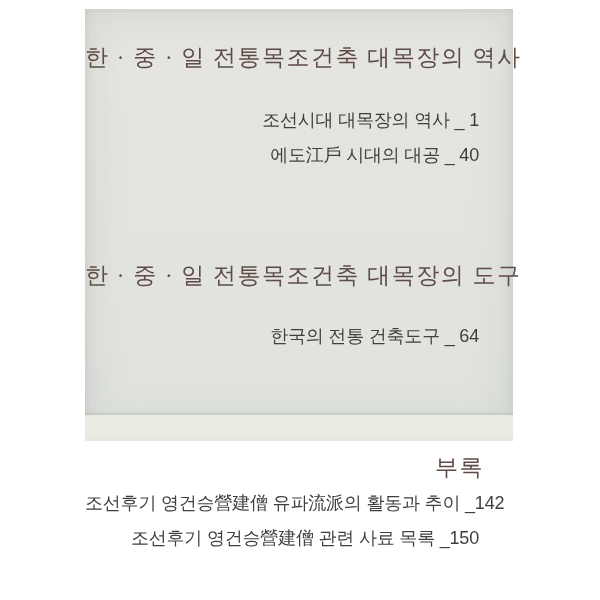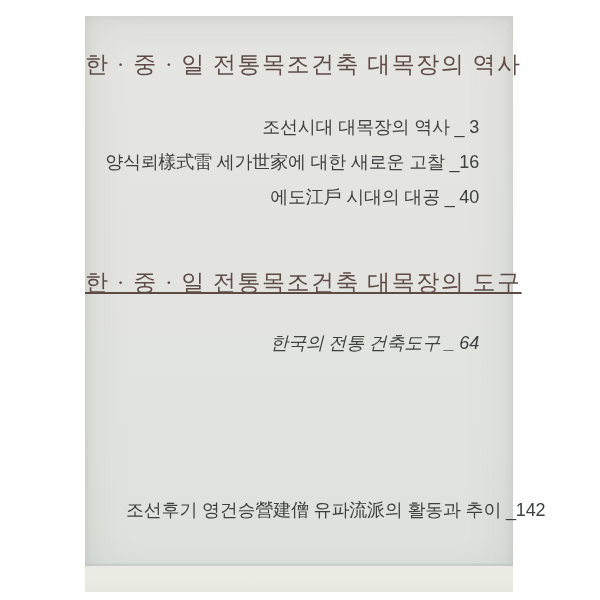--- a/index.html
+++ b/index.html
@@ -14,23 +14,23 @@
   .canvas {
     position: relative;
     width: 600px;
     height: 600px;
     background: var(--bg, #ffffff);
   }
   
   .photo {
     position: absolute;
     left: 85px;
-    top: 16px;
+    top: 9px;
     width: 428px;
-    height: 576px;
+    height: 432px;
     background: linear-gradient(180deg,
       #e5e5e1 0%,
       var(--paper, #e3e4e0) 45%,
       #e1e3df 78%,
       #dee1dd 91%,
       #dbdfdb 95.5%);
     box-shadow: inset 0 0 46px rgba(120, 126, 115, 0.16),
                 inset -3px 0 8px rgba(140, 146, 135, 0.10),
                 inset 3px 0 8px rgba(140, 146, 135, 0.10);
   }
@@ -66,51 +66,52 @@
   }
   .heading {
     margin: 0;
     font-family: "Liberation Serif", "DejaVu Serif", serif;
     font-weight: 500;
     font-size: 23px;
     letter-spacing: 1.5px;
     color: var(--heading, #5e4b45);
   }
   .h1 { top: 33px; }
-  .h2 { top: 251px; text-decoration: underline; }
+  .h2 { top: 251px; }
   .h3 { top: 443px; right: 29px; }
   .g1 { top: 94px; }
-  .g2 { top: 310px; font-style: italic; }
-  .g3 { top: 477px; margin-left: 41px; }
+  .g2 { top: 310px; }
+  .g3 { top: 477px; }
   .entry {
     font-family: "Liberation Sans", "DejaVu Sans", sans-serif;
     font-size: 18px;
     line-height: 35px;
     letter-spacing: -0.2px;
     color: var(--body, #3e3f3f);
   }
 </style>
 </head>
 <body>
 
 <div class="canvas">
   <div class="photo">
 
     <h2 class="block heading h1">한 · 중 · 일 전통목조건축 대목장의 역사</h2>
     <div class="block g1 entries">
-        <div class="entry">조선시대 대목장의 역사 _ 3</div>
-        <div class="entry">양식뢰樣式雷 세가世家에 대한 새로운 고찰 _16</div>
+        <div class="entry">조선시대 대목장의 역사 _ 1</div>
         <div class="entry">에도江戶 시대의 대공 _ 40</div>
       </div>
 
     <h2 class="block heading h2">한 · 중 · 일 전통목조건축 대목장의 도구</h2>
     <div class="block g2 entries">
         <div class="entry">한국의 전통 건축도구 _ 64</div>
       </div>
 
+    <h2 class="block heading h3">부록</h2>
     <div class="block g3 entries">
         <div class="entry">조선후기 영건승營建僧 유파流派의  활동과 추이 _142</div>
+        <div class="entry">조선후기 영건승營建僧 관련 사료 목록 _150</div>
       </div>
 
     <div class="page-edge-line"></div>
     <div class="page-edge"></div>
   </div>
 </div>
 
 </body></html>

